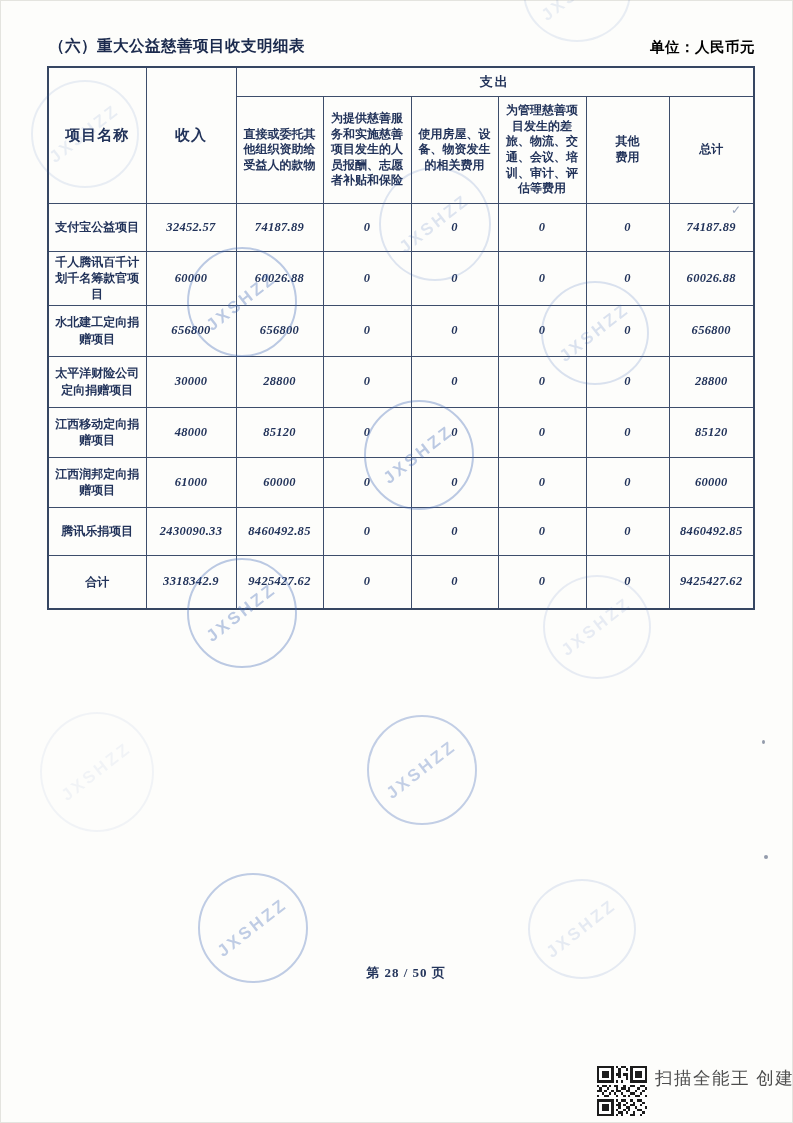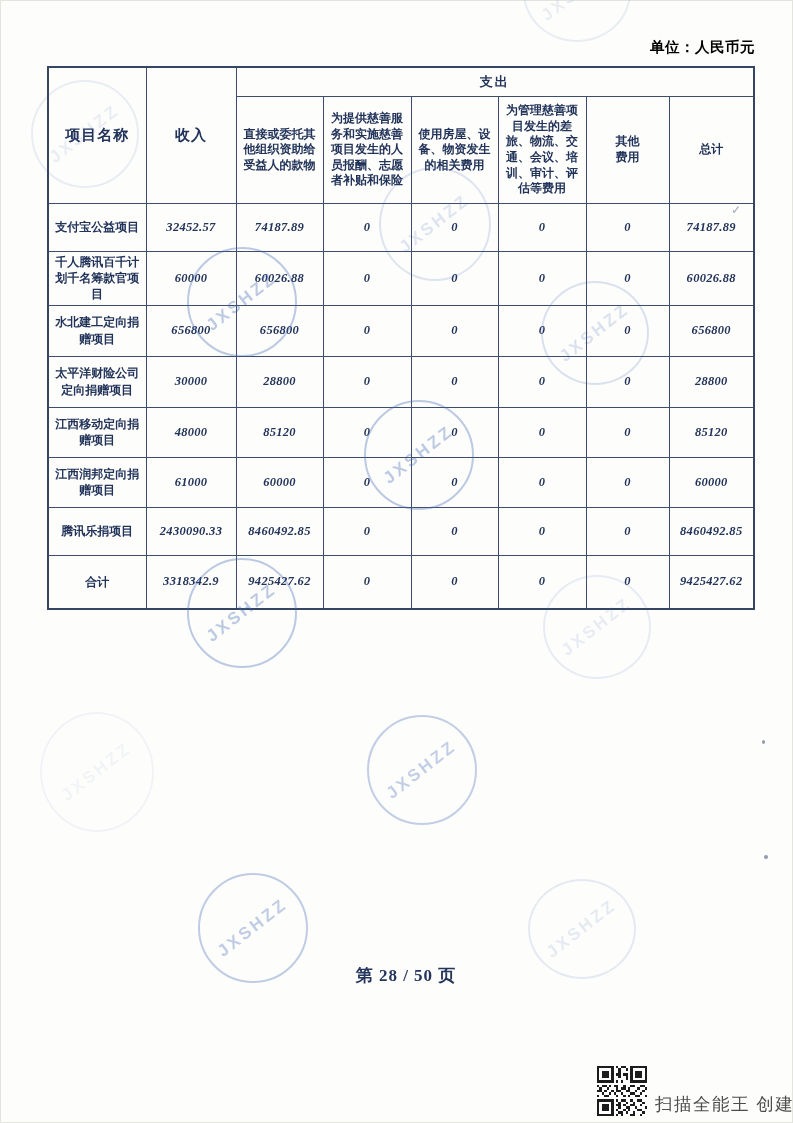--- a/index.html
+++ b/index.html
@@ -51,33 +51,34 @@
     transform:rotate(-38deg);
     font-family:"Liberation Sans","DejaVu Sans",sans-serif;
     font-weight:bold;font-size:17px;letter-spacing:3px;white-space:nowrap;
   }
   
   .scan-mark{position:absolute;font-size:12px;color:rgba(90,110,150,.6);}
   .scan-dot{position:absolute;border-radius:50%;background:rgba(60,75,105,.55);}
   
   .page-number{
     position:absolute;left:406px;top:964px;transform:translateX(-50%);
-    font-size:17px;font-weight:bold;letter-spacing:1px;color:#25365c;
-  }
-  .credit{position:absolute;left:597px;top:1066px;display:flex;align-items:flex-end;gap:8px;}
+    font-size:13px;font-weight:bold;letter-spacing:1px;color:#25365c;
+  }
+  .credit{position:absolute;left:597px;top:1066px;display:flex;align-items:flex-start;gap:8px;}
   .credit-text{
     font-family:"Liberation Sans","DejaVu Sans",sans-serif;
     font-size:17.5px;color:#4d4d4d;letter-spacing:1.5px;white-space:nowrap;
   }
 </style>
 </head>
 <body>
 
 <div class="page">
 
+  <div class="doc-title">（六）重大公益慈善项目收支明细表</div>
   <div class="unit-label">单位：人民币元</div>
 
   <table class="detail">
     <colgroup>
       <col style="width:98px">
         <col style="width:90px">
         <col style="width:87px">
         <col style="width:88px">
       <col style="width:87px">
         <col style="width:88px">

